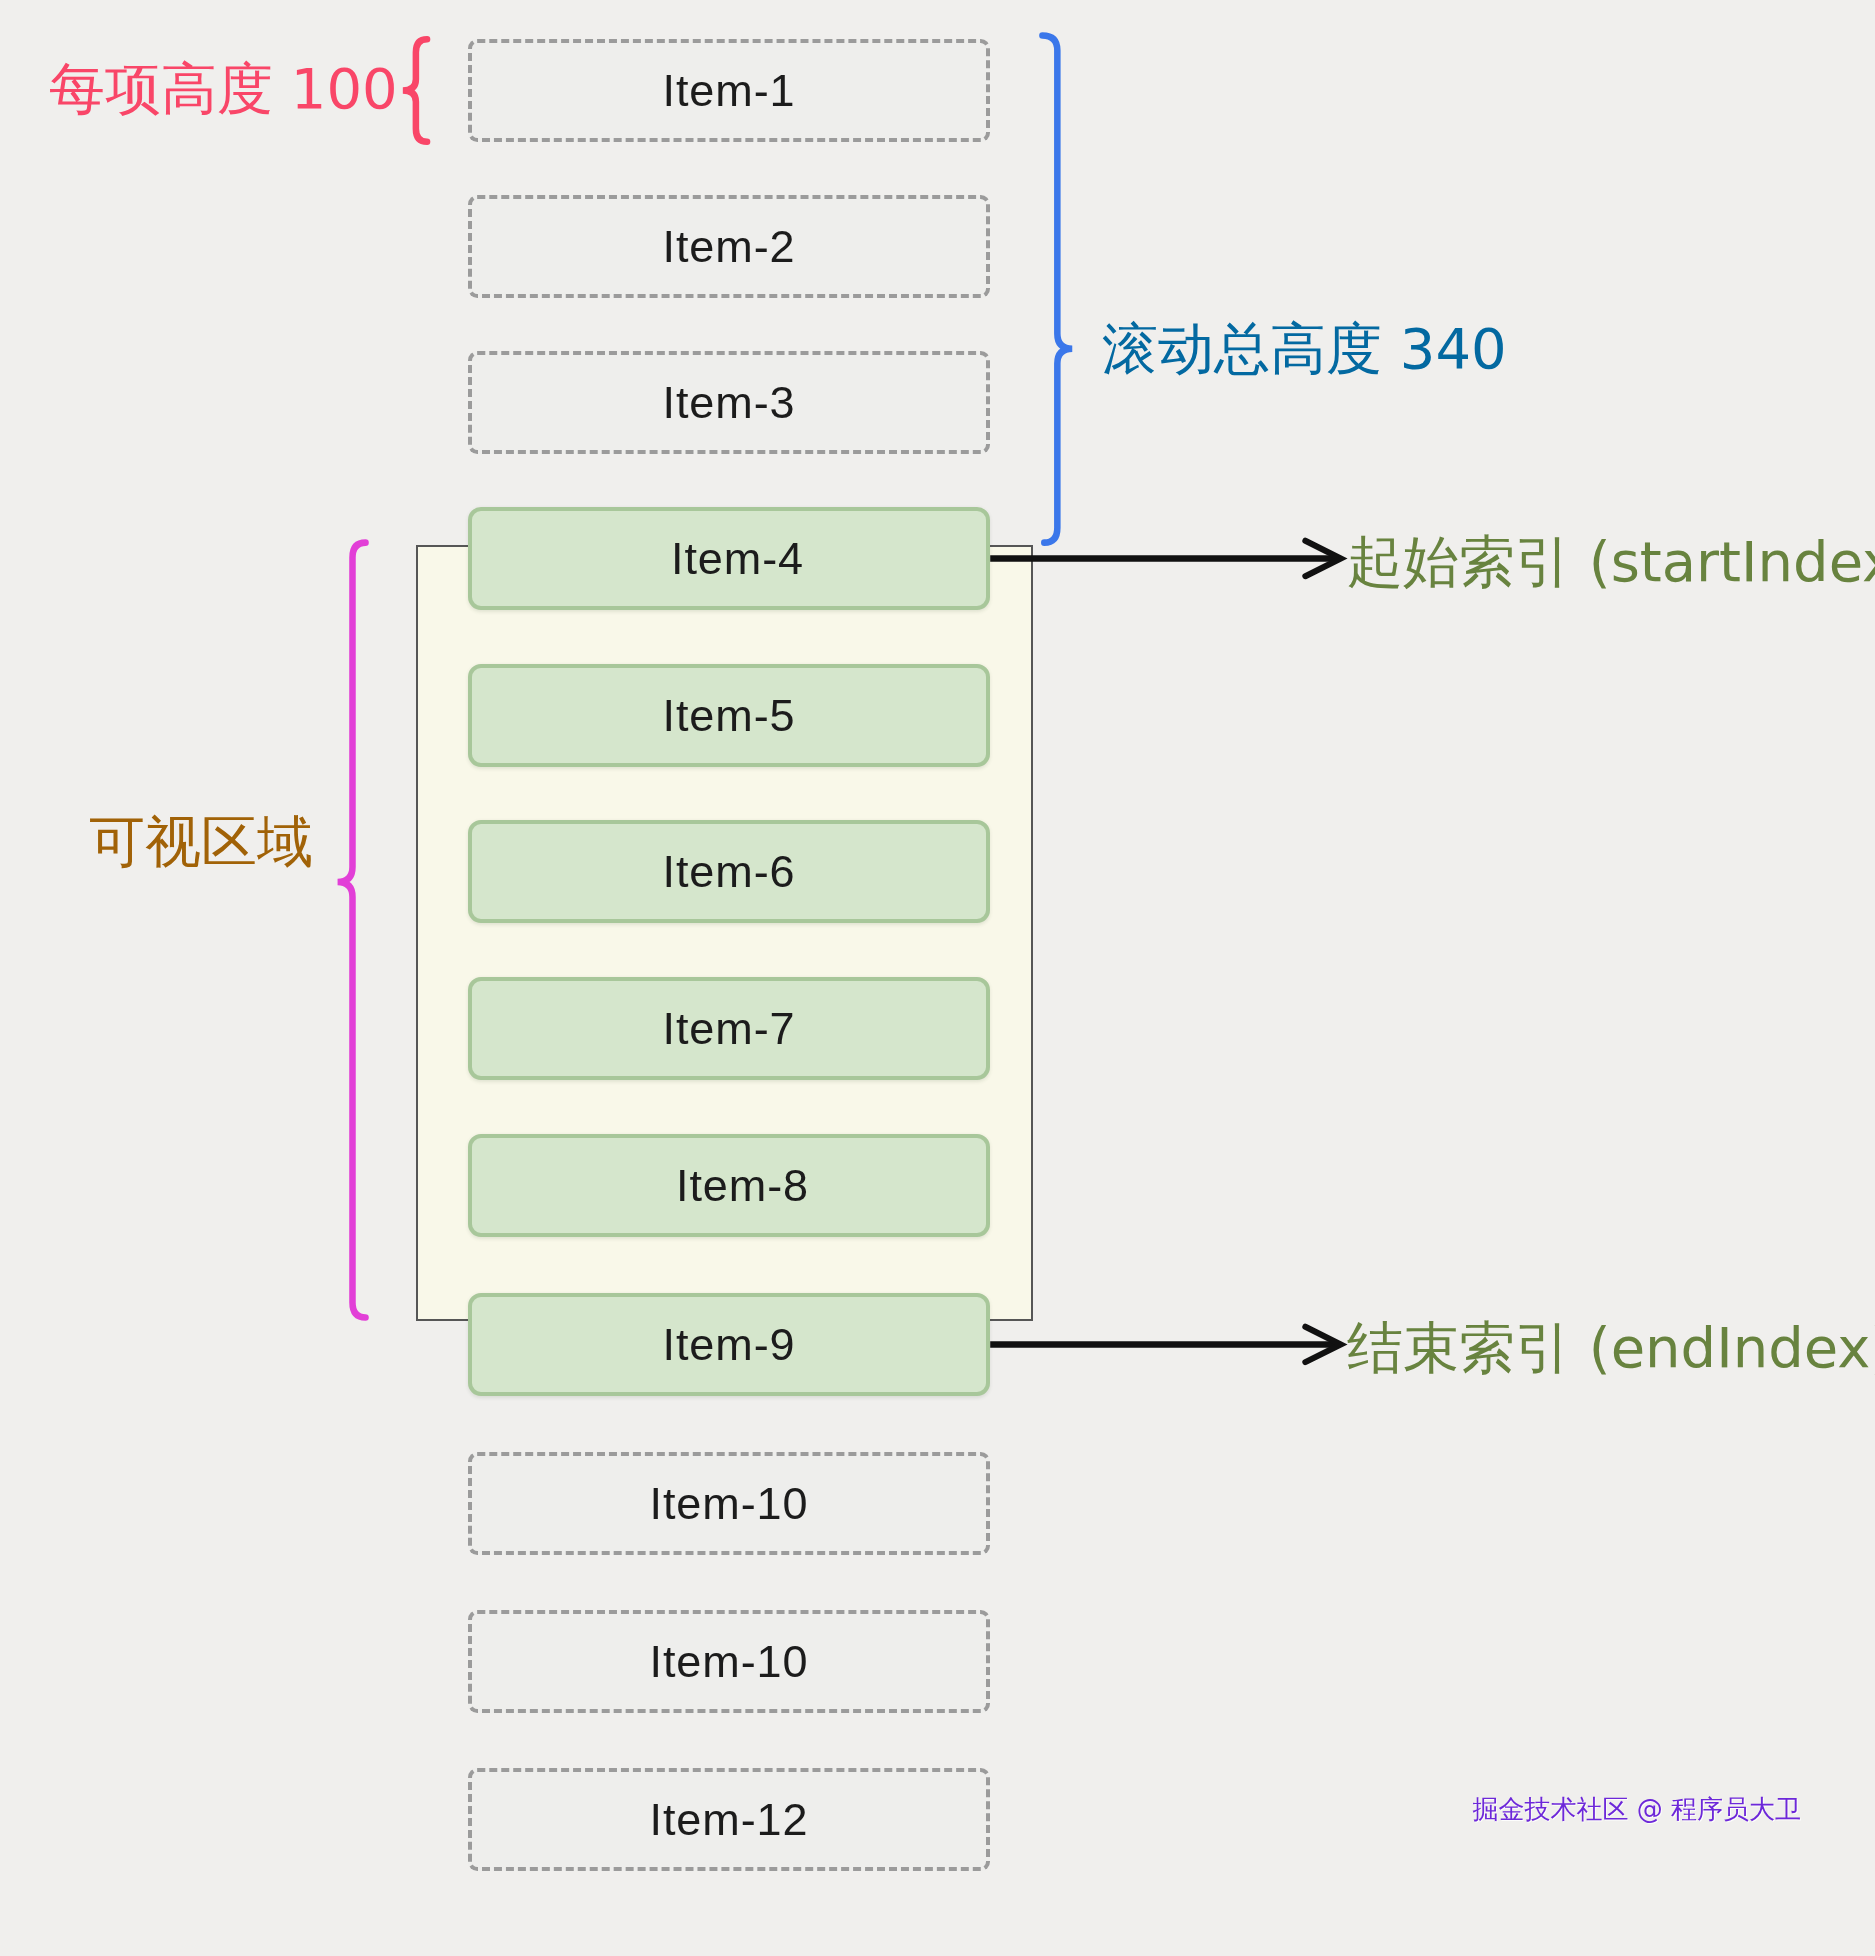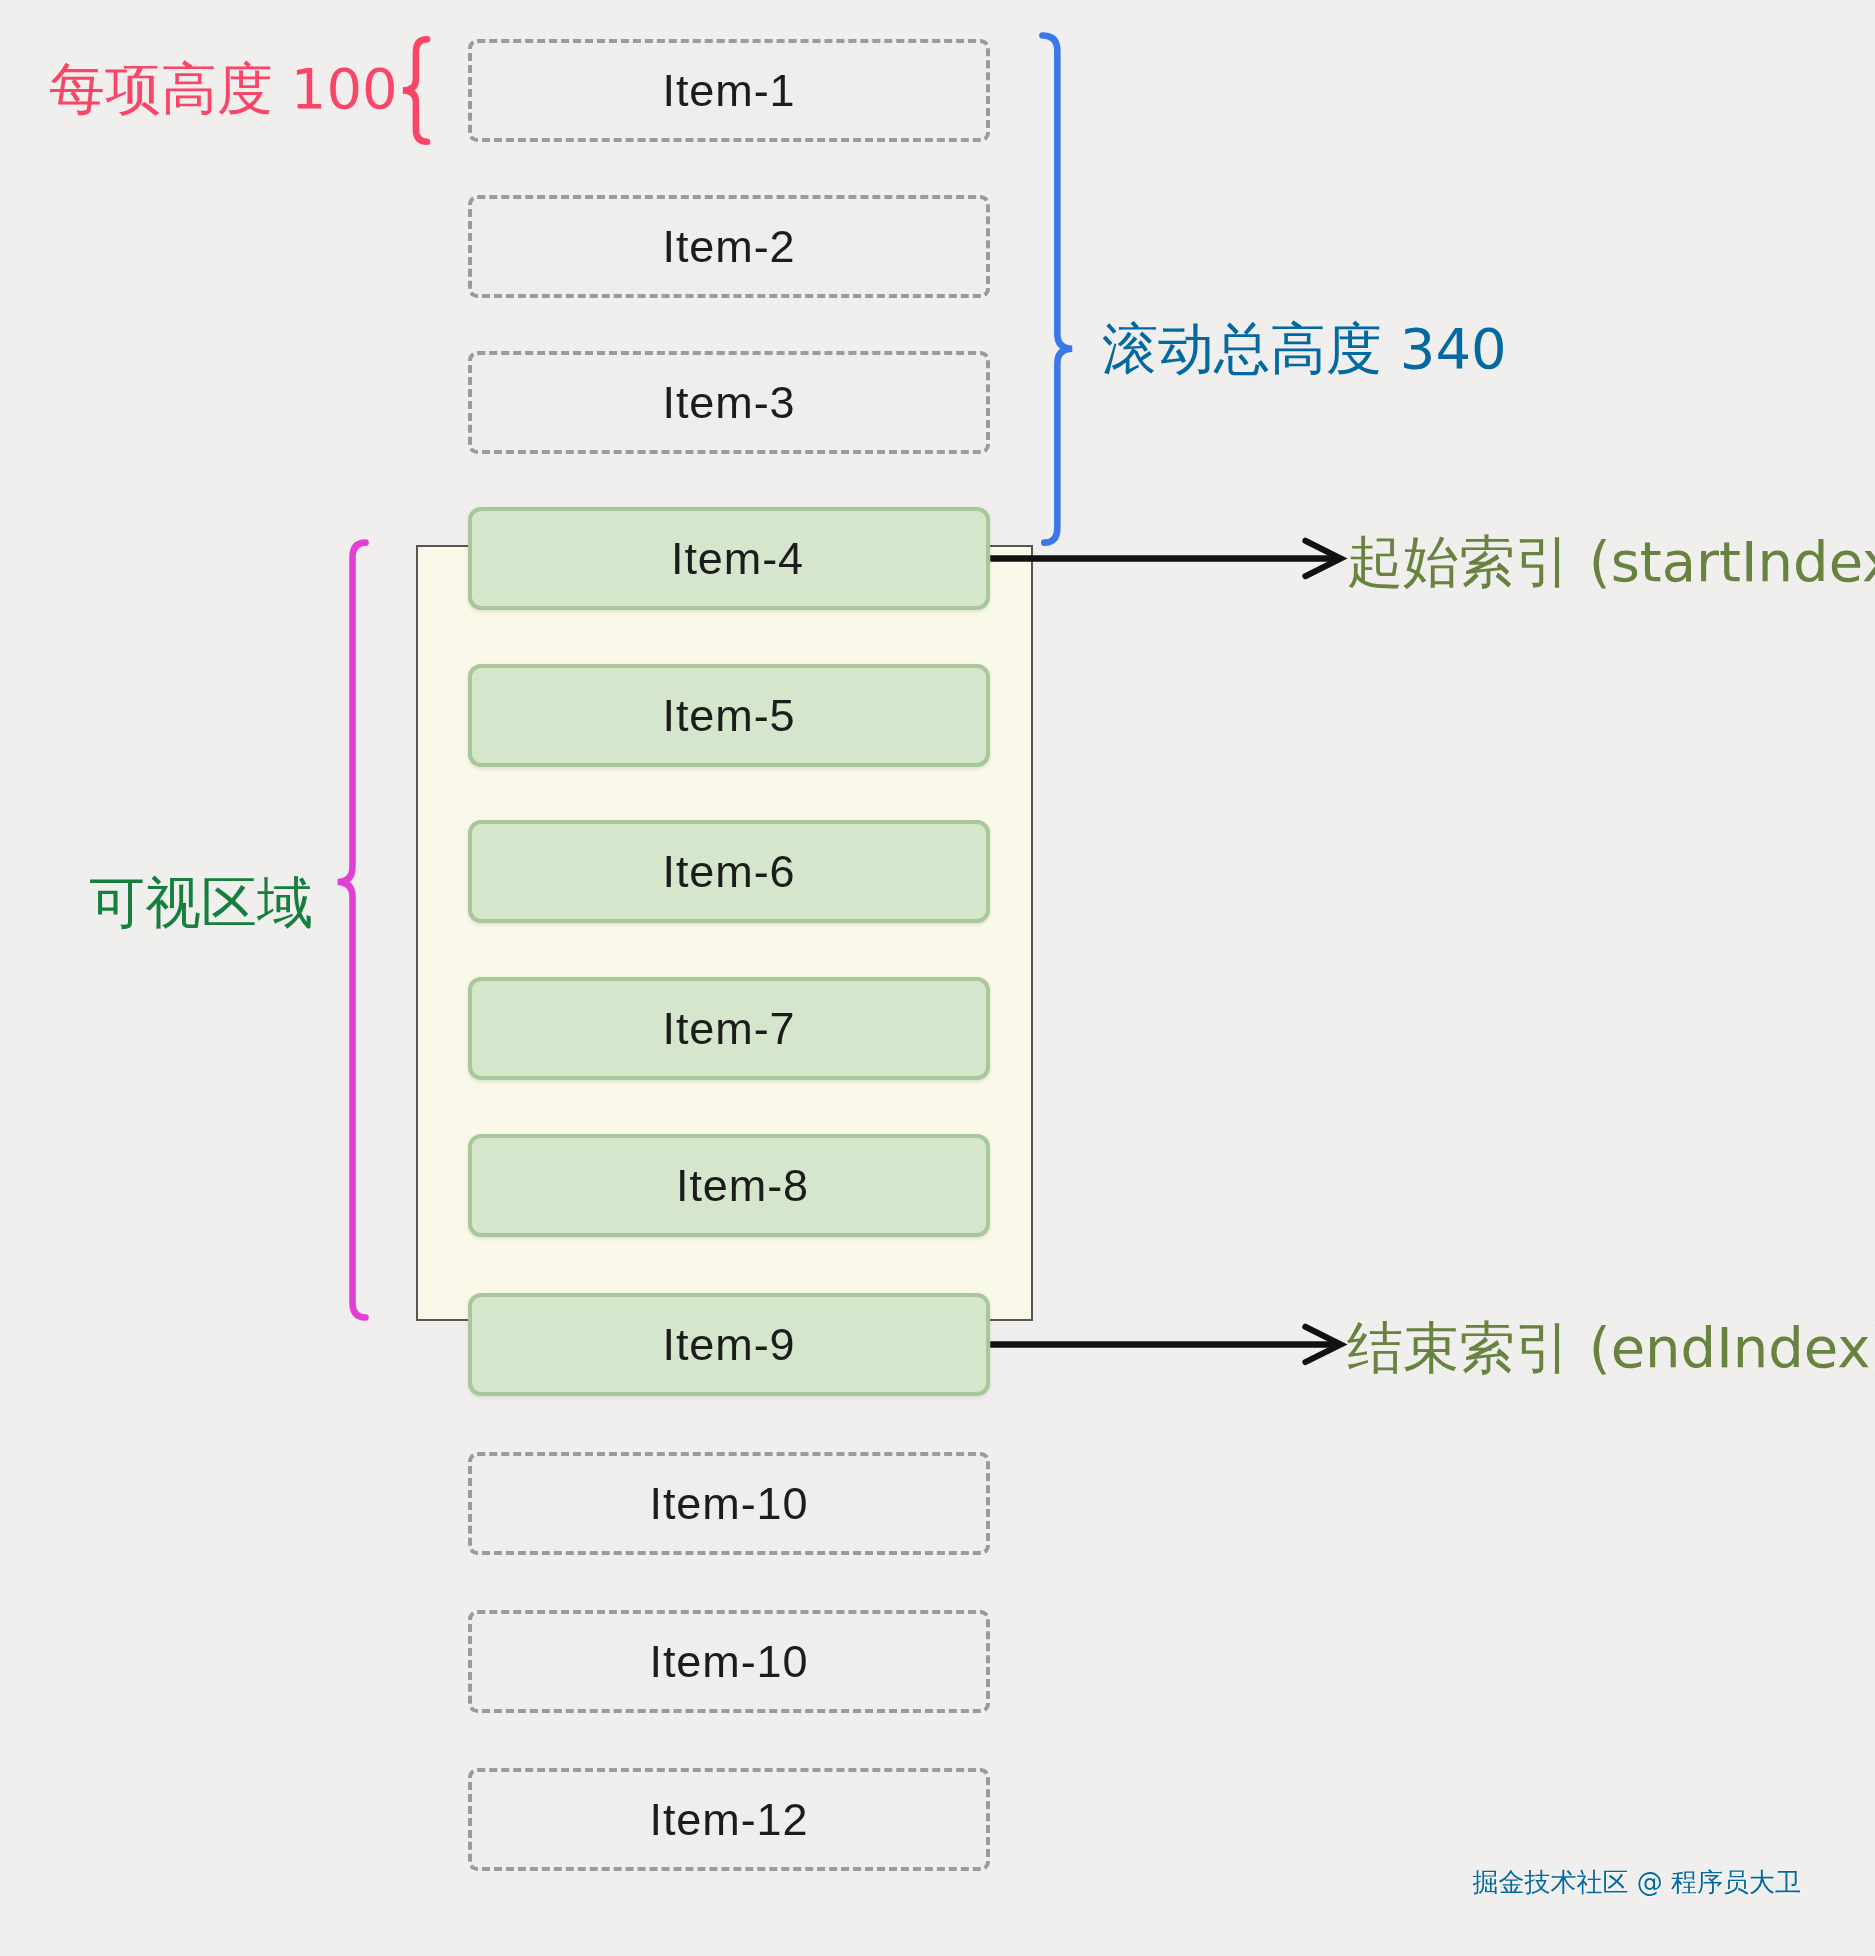--- a/index.html
+++ b/index.html
@@ -58,29 +58,29 @@
     position:absolute;
     font-weight:400;
     font-size:56px;
     line-height:62px;
     white-space:nowrap;
     z-index:6;
     font-family:"DejaVu Sans", sans-serif;
   }
   #label-item-height{ left:49px; top:58px; width:332px; text-align:right; color:#f94668;}
   #label-scroll-height{ left:1102px; top:318px; color:#0369a1;}
-  #label-viewport{ left:89px; top:872px; color:#15803d;}
+  #label-viewport{ left:89px; top:811px; color:#a16207;}
   #label-start-index{ left:1347px; top:531px; color:#68833f;}
   #label-end-index{ left:1347px; top:1317px; color:#68833f;}
   #watermark{
     position:absolute;
-    right:75px; top:1865px;
+    right:75px; top:1792px;
     font-size:26px;
     font-weight:400;
-    color:#0369a1;
+    color:#6d28d9;
     text-shadow:0.9px 0.9px 0 #fdfdfc;
     z-index:6;
     font-family:"DejaVu Sans", sans-serif;
     white-space:nowrap;
   }
 </style>
 </head>
 <body>
 
 <div id="stage">

